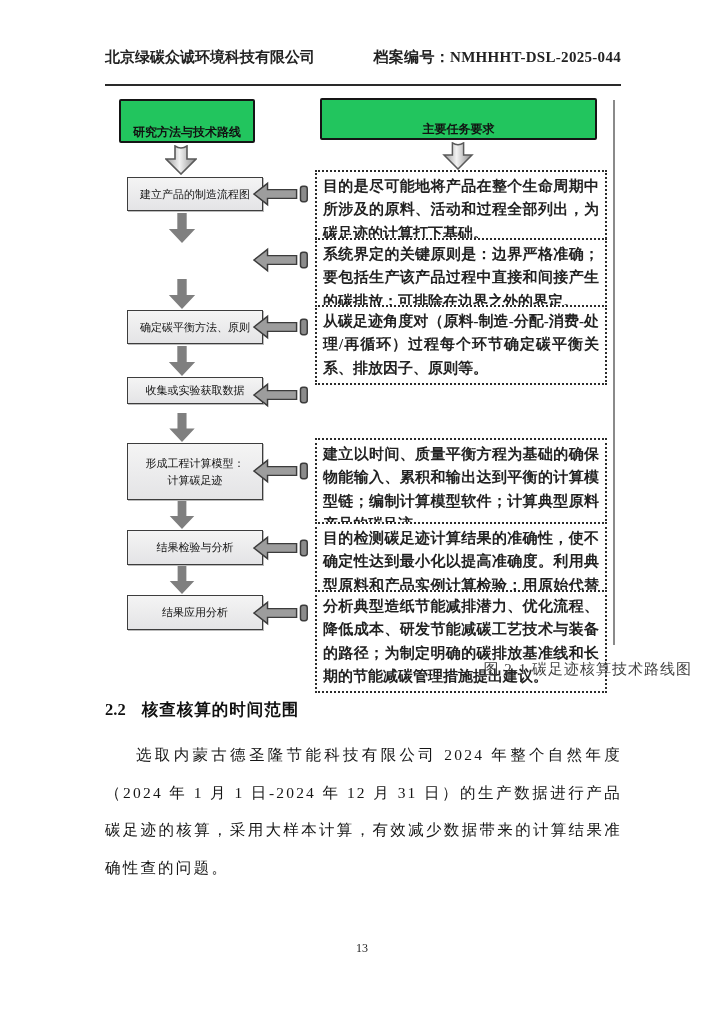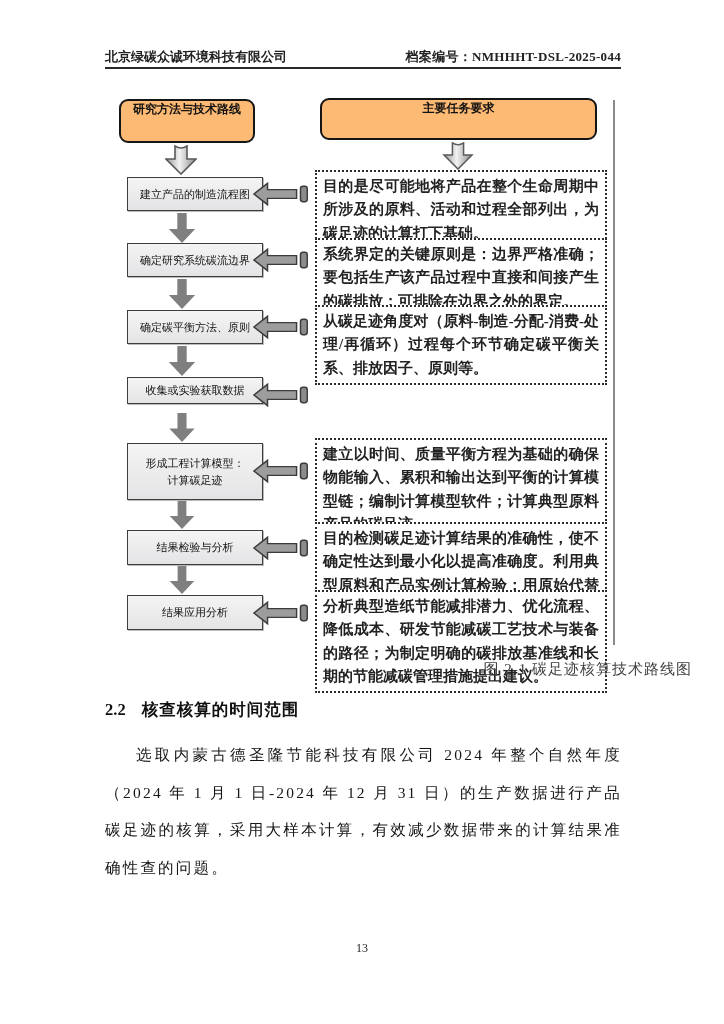--- a/index.html
+++ b/index.html
@@ -6,31 +6,31 @@
   body { background:#888; font-family:"Liberation Serif", serif; }
   .page {
     position:relative; width:724px; height:1024px; margin:0 auto;
     background:#fff; color:#1a1a1a; overflow:hidden;
   }
 
   
   .doc-header {
     position:absolute; top:48px; left:105px; width:516px;
     display:flex; justify-content:space-between; align-items:flex-end;
-    border-bottom:2px solid #2a2a2a; padding-bottom:1px;
-    font-size:13px; font-weight:bold; color:#222;
+    border-bottom:2px solid #2a2a2a; padding-bottom:17px;
+    font-size:15px; font-weight:bold; color:#222;
   }
   .doc-header .doc-no { letter-spacing:0.3px; }
 
   
   .figure { position:absolute; top:95px; left:105px; width:515px; height:562px; }
 
   .hdr-box {
-    position:absolute; border:2.5px solid #151515; border-radius:9px;
-    background:#fdba74; display:flex; align-items:flex-start; justify-content:center;
+    position:absolute; border:2.5px solid #151515; border-radius:2px;
+    background:#22c55e; display:flex; align-items:flex-end; justify-content:center;
     font-weight:bold; font-size:12px; color:#111;
   }
   .hdr-left  { left:14px;  top:4px; width:136px; height:44px; }
   .hdr-right { left:215px; top:3px; width:277px; height:42px;font-family:Liberation Serif, serif; }
 
   .step-box {
     position:absolute; left:14px; width:136px;
     border:1.5px solid #3d3d3d;
     background:linear-gradient(180deg,#f4f4f4,#e4e4e6);
     display:flex; align-items:center; justify-content:center; text-align:center;
@@ -126,21 +126,20 @@
     <svg class="arrow" style="left:148px;top:86px" width="62" height="26">
         <use href="#sym-left"></use>
       </svg>
     <div class="task-box" style="top:75px;min-height:48px">
         <span>目的是尽可能地将产品在整个生命周期中所涉及的原料、活动和过程全部列出，为碳足迹的计算打下基础。</span>
       </div>
     <svg class="arrow" style="left:62px;top:118px" width="30" height="30">
         <use href="#sym-down-solid"></use>
       </svg>
 
-    <div class="step-box" style="top:148px;height:34px"><span>确定研究系统碳流边界</span></div>
     <svg class="arrow" style="left:148px;top:152px" width="62" height="26">
         <use href="#sym-left"></use>
       </svg>
     <div class="task-box" style="top:143px;min-height:50px">
         <span>系统界定的关键原则是：边界严格准确；要包括生产该产品过程中直接和间接产生的碳排放；可排除在边界之外的界定。</span>
       </div>
     <svg class="arrow" style="left:62px;top:184px" width="30" height="30">
         <use href="#sym-down-solid"></use>
       </svg>
 

